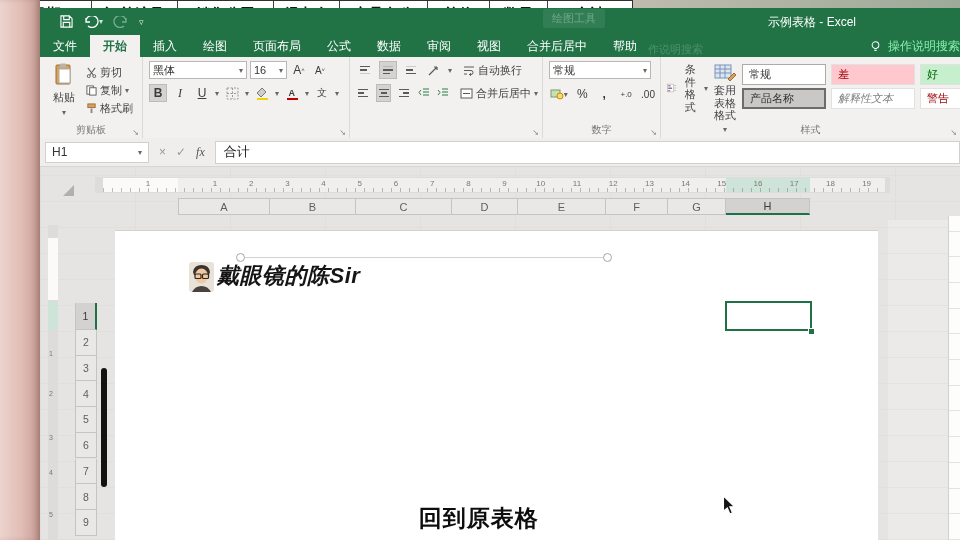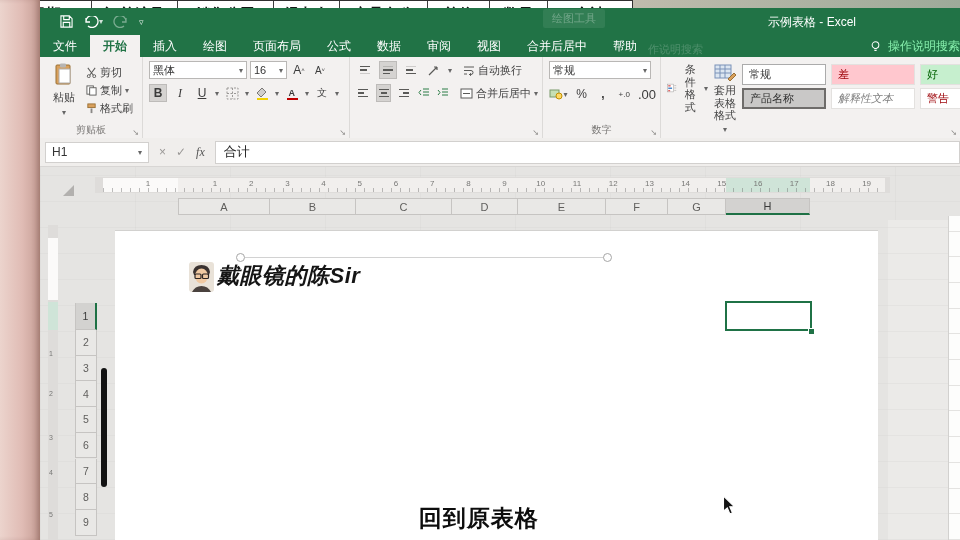--- a/index.html
+++ b/index.html
@@ -346,21 +346,21 @@
       <span class="mini" style="width:22px;">
         <svg width="14" height="12" viewBox="0 0 14 12">
             <rect x="1" y="2" width="9" height="7" fill="#c6e0b4" stroke="#7a9a6a"></rect>
             <circle cx="10" cy="8" r="3" fill="#ffd966" stroke="#bf8f00"></circle>
           </svg>
           <span class="caret">▾</span>
       </span>
       <span class="mini">%</span>
       <span class="mini" style="font-weight:bold;">,</span>
       <span class="mini" style="font-size:8px;">+.0</span>
-      <span class="mini" style="font-size:13px;">.00</span>
+      <span class="mini" style="font-size:10px;">.00</span>
     </div>
     <span class="group-label">数字</span>
     <span class="launcher">↘</span>
   </div>
 
   <div class="group" style="flex:1;border-right:none;overflow:hidden;">
     <div style="display:flex;gap:6px;align-items:flex-start;">
       <div class="rbtn" style="flex-direction:row;width:50px;text-align:center;padding-top:2px;">
         <svg width="20" height="18" viewBox="0 0 20 18">
             <rect x="1" y="1" width="12" height="16" fill="#fff" stroke="#9a9896"></rect>
@@ -383,20 +383,21 @@
       </div>
       <div id="style-gallery" style="display:grid;grid-template-columns:repeat(3,86px);gap:3px;padding-top:3px;">
           <div class="style-cell st-normal">常规</div>
           <div class="style-cell st-bad">差</div>
           <div class="style-cell st-good">好</div>
           <div class="style-cell st-check">产品名称</div>
           <div class="style-cell st-expl">解释性文本</div>
           <div class="style-cell st-warn">警告</div>
         </div>
     </div>
+    <span class="group-label">样式</span>
     <span class="launcher">↘</span>
   </div>
 </div>
 
 
 <div id="fbar" class="abs">
   <div id="namebox">
     <span>H1</span>
       <span class="caret">▾</span>
   </div>

